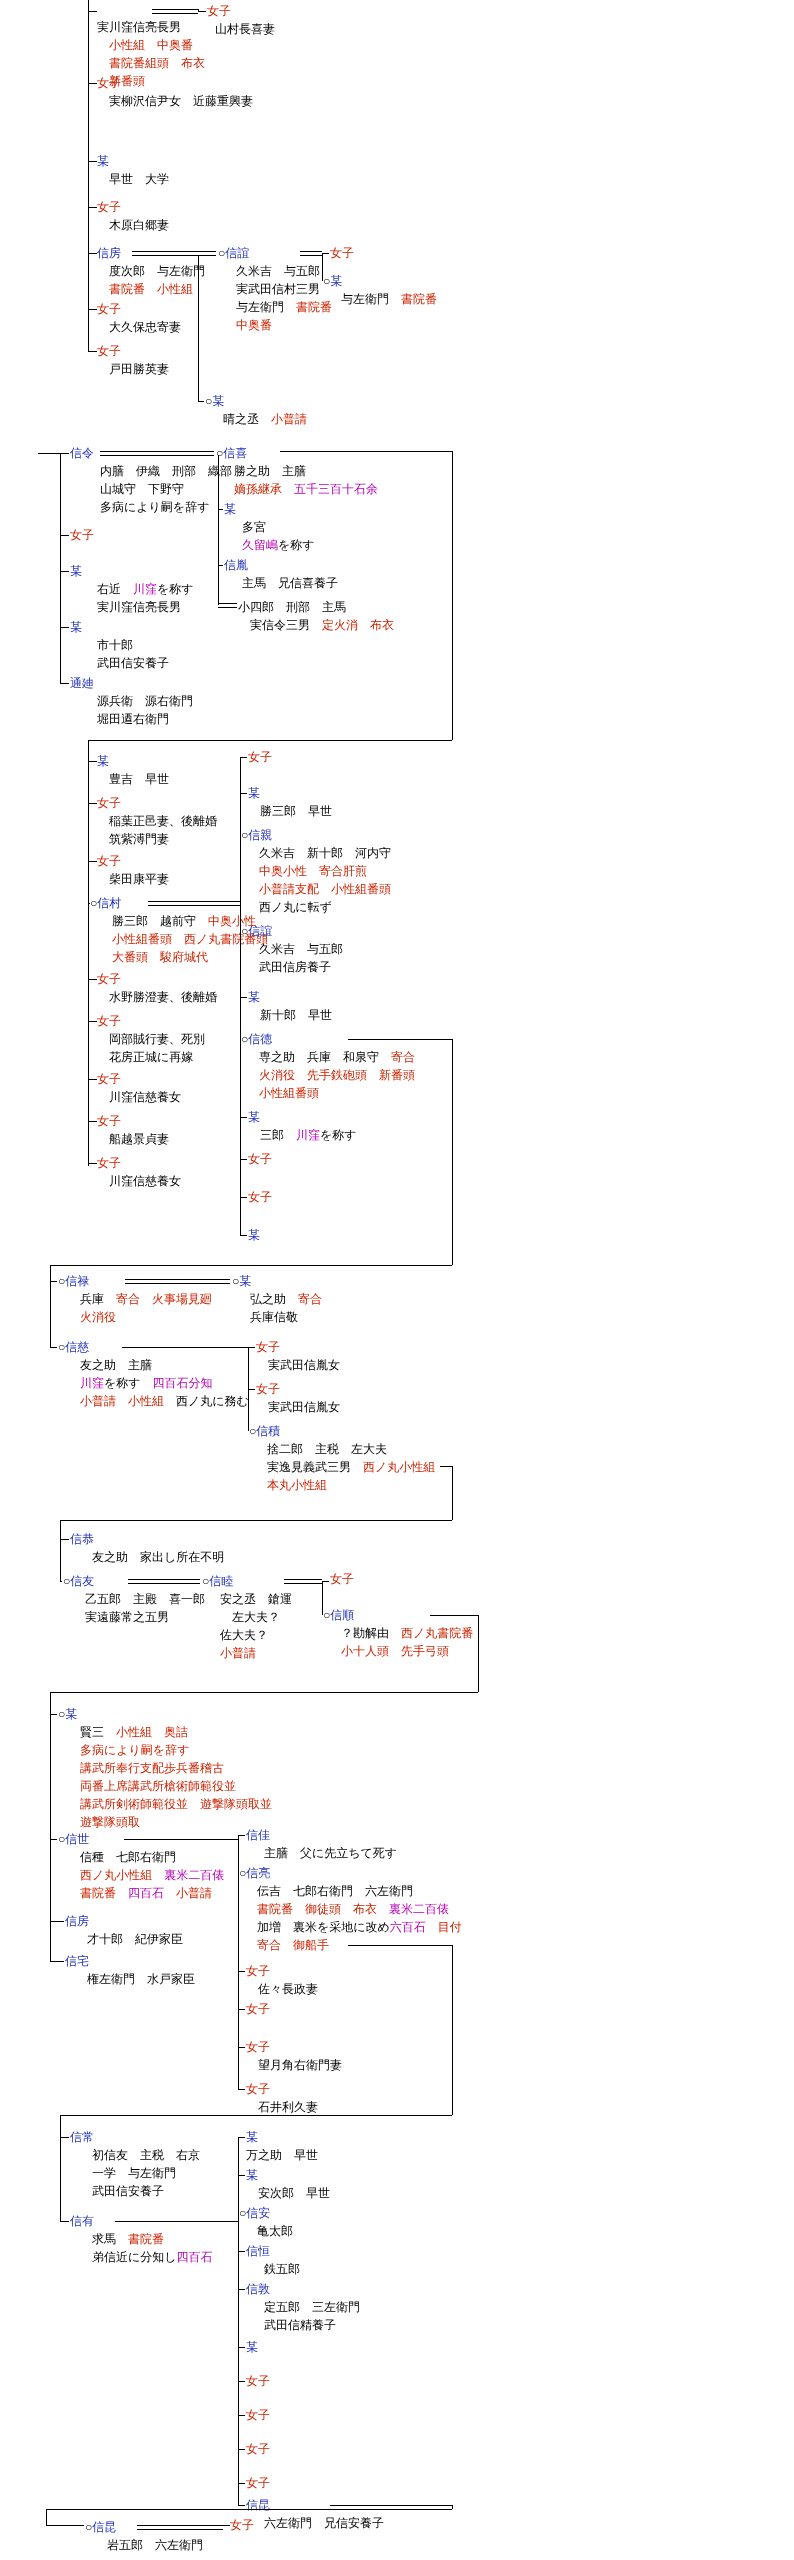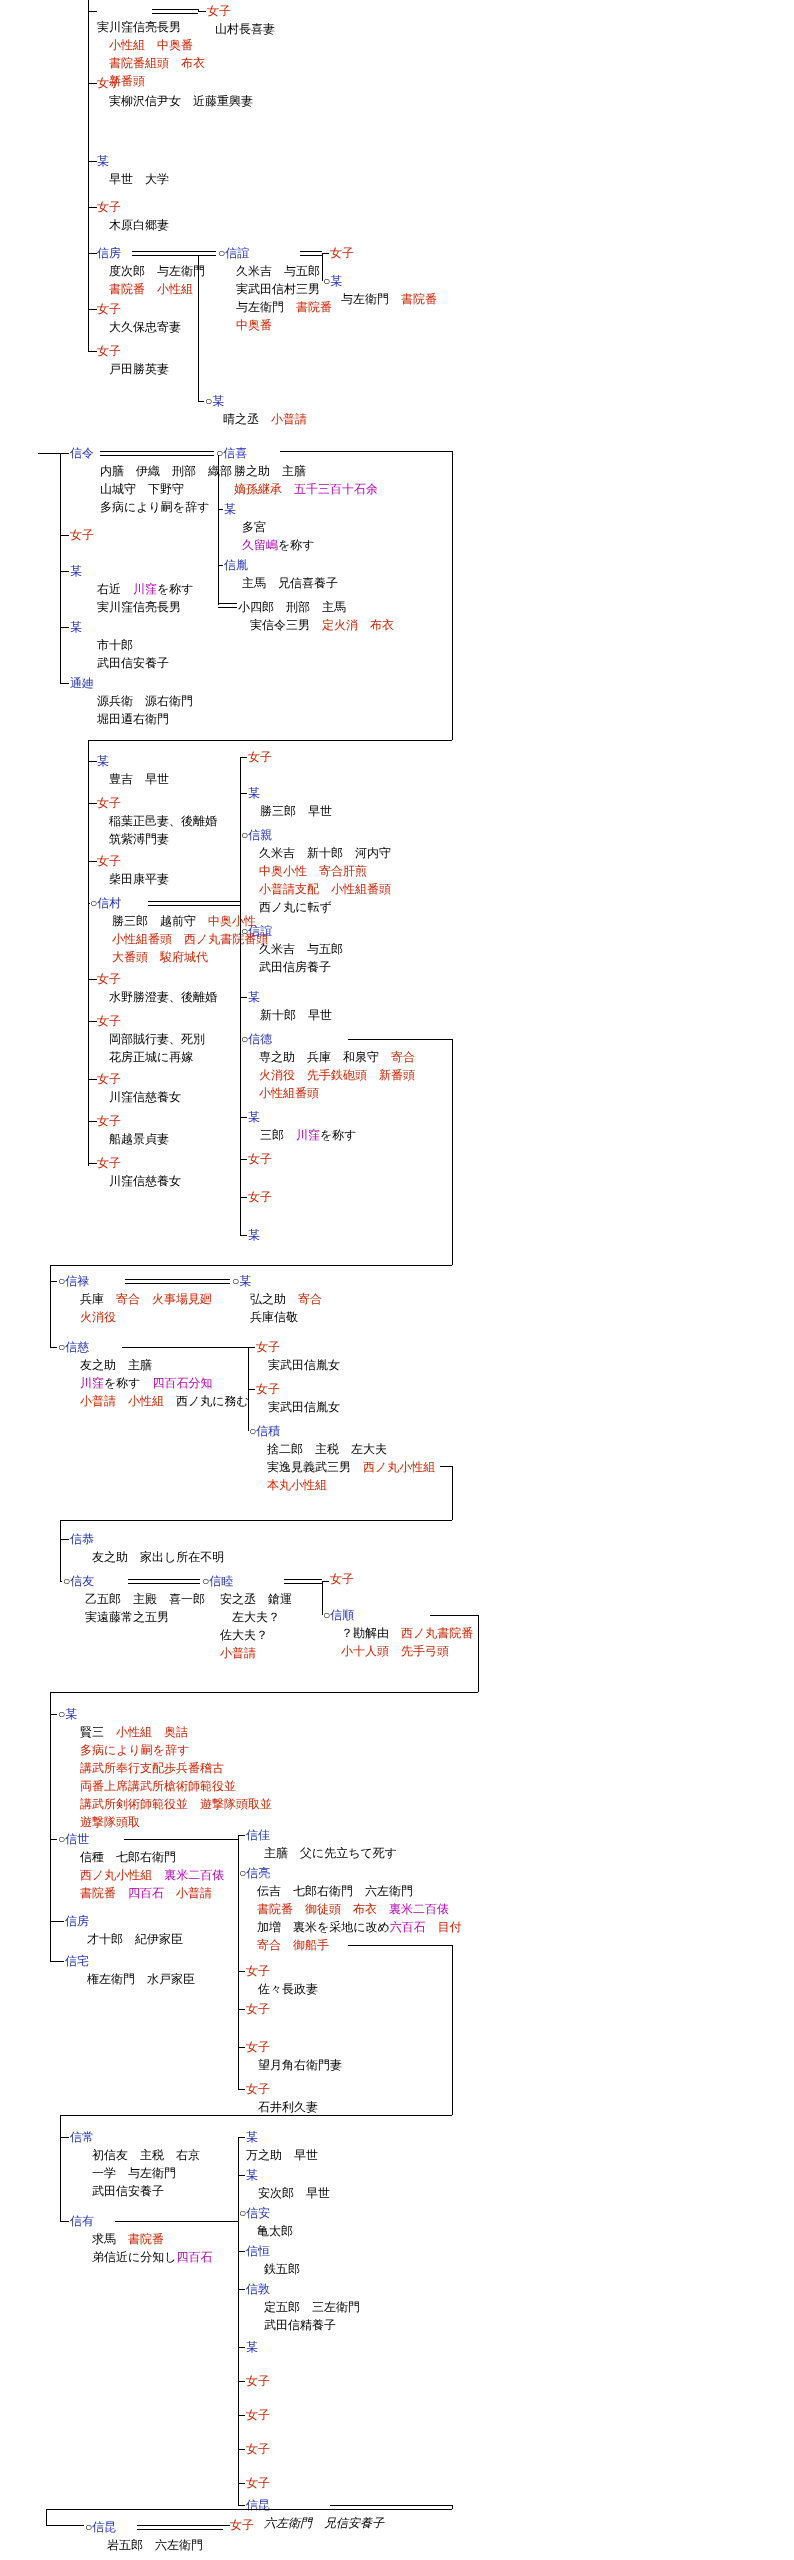--- a/index.html
+++ b/index.html
@@ -344,21 +344,21 @@
       <div class="tl"><span class="c-r">女子</span></div>
     </div>
     <div class="node" style="left: 246px; top: 2440px;">
       <div class="tl"><span class="c-r">女子</span></div>
     </div>
     <div class="node" style="left: 246px; top: 2474px;">
       <div class="tl"><span class="c-r">女子</span></div>
     </div>
     <div class="node" style="left: 246px; top: 2496px;">
       <div class="tl"><span class="c-b">信昆</span></div>
-      <div class="tl" style="margin-left: 18px; font-style: italic;"><span class="c-k">六左衛門　兄信安養子</span></div>
+      <div class="tl" style="margin-left: 18px;"><span class="c-k">六左衛門　兄信安養子</span></div>
     </div>
     <div class="node" style="left: 85px; top: 2518px;">
       <div class="tl"><span class="c-k">○</span><span class="c-b">信昆</span></div>
       <div class="tl" style="margin-left: 22px;"><span class="c-k">岩五郎　六左衛門</span></div>
     </div>
     <div class="node" style="left: 230px; top: 2516px;">
       <div class="tl"><span class="c-r">女子</span></div>
     </div>
     <div class="vl" style="left: 88px; top: 0px; height: 352px;"></div>
     <div class="hl" style="left: 88px; top: 11px; width: 9px;"></div>

